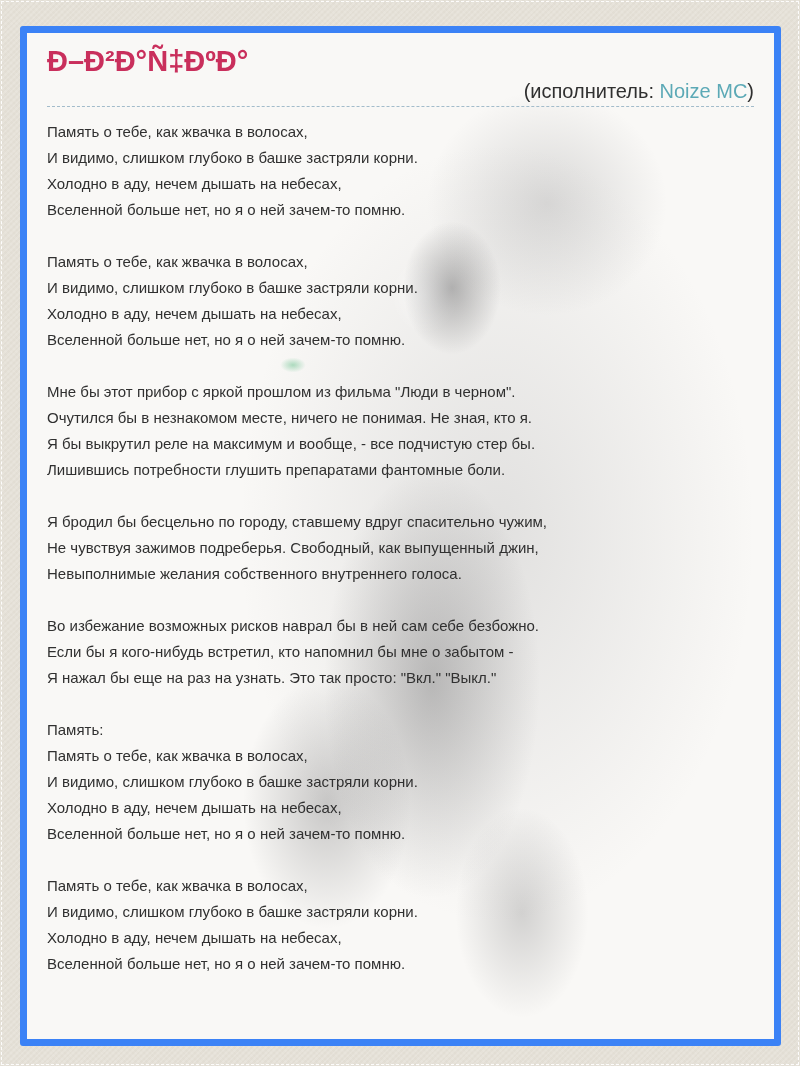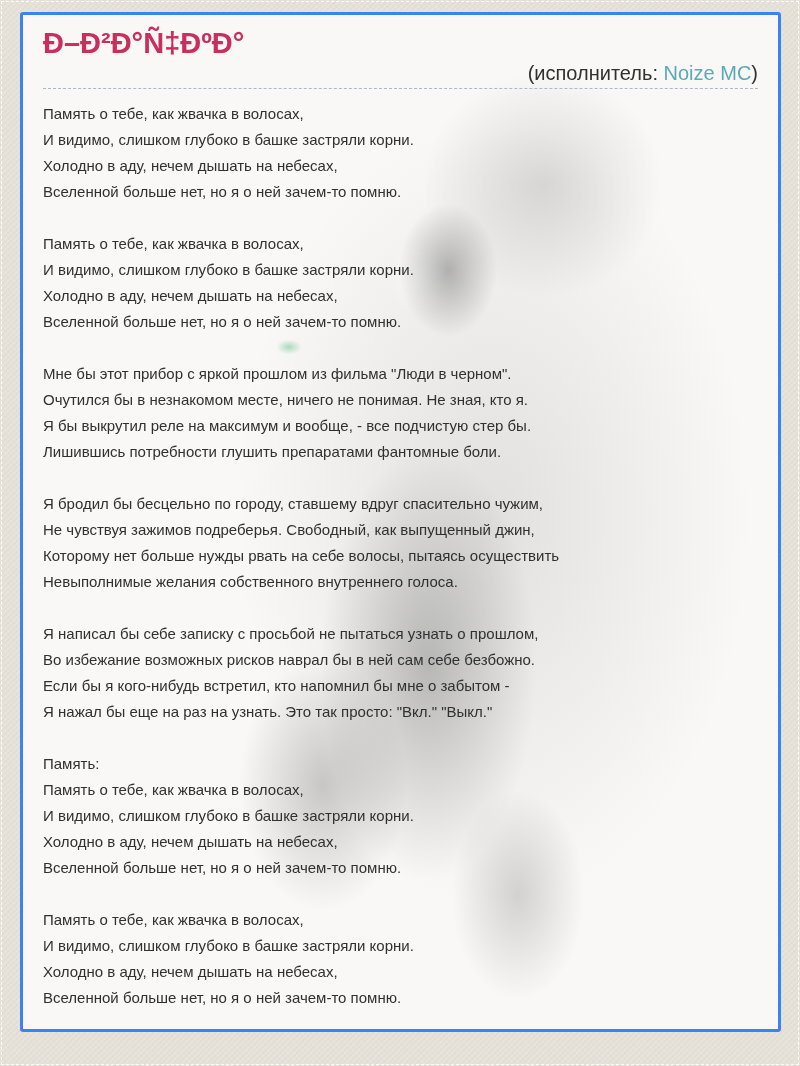--- a/index.html
+++ b/index.html
@@ -21,24 +21,24 @@
       repeating-linear-gradient(-45deg, rgba(170,160,140,0.07) 0 2px, rgba(0,0,0,0) 2px 4px);
     overflow:hidden;
   }
   .page-frame{
     position:absolute; inset:1px;
     border:1px dashed rgba(255,255,255,0.92);
     pointer-events:none;
   }
   .card{
     position:absolute;
-    left:20px; top:12px;
+    left:20px; top:26px;
     width:761px; height:1020px;
     background:var(--card-bg);
-    border:3px solid #3b82f6;
+    border:7px solid #3b82f6;
     border-radius:3px;
     padding:10px 20px 0;
     overflow:hidden;
   }
   
   .photo{
     position:absolute; inset:0;
     pointer-events:none;
     background-image:
       radial-gradient(ellipse 70px 95px at 425px 255px,  rgba(25,25,28,0.30), rgba(25,25,28,0) 70%),
@@ -111,25 +111,23 @@
         </div>
         <div class="stanza">
           <div class="line">Мне бы этот прибор с яркой прошлом из фильма "Люди в черном".</div>
           <div class="line">Очутился бы в незнакомом месте, ничего не понимая. Не зная, кто я.</div>
           <div class="line">Я бы выкрутил реле на максимум и вообще, - все подчистую стер бы.</div>
           <div class="line">Лишившись потребности глушить препаратами фантомные боли.</div>
         </div>
         <div class="stanza">
           <div class="line">Я бродил бы бесцельно по городу, ставшему вдруг спасительно чужим,</div>
           <div class="line">Не чувствуя зажимов подреберья. Свободный, как выпущенный джин,</div>
-          <div class="line">Которому нет больше нужды рвать на себе волосы, пытаясь осуществить</div>
           <div class="line">Невыполнимые желания собственного внутреннего голоса.</div>
         </div>
         <div class="stanza">
-          <div class="line">Я написал бы себе записку с просьбой не пытаться узнать о прошлом,</div>
           <div class="line">Во избежание возможных рисков наврал бы в ней сам себе безбожно.</div>
           <div class="line">Если бы я кого-нибудь встретил, кто напомнил бы мне о забытом -</div>
           <div class="line">Я нажал бы еще на раз на узнать. Это так просто: "Вкл." "Выкл."</div>
         </div>
         <div class="stanza">
           <div class="line">Память:</div>
           <div class="line">Память о тебе, как жвачка в волосах,</div>
           <div class="line">И видимо, слишком глубоко в башке застряли корни.</div>
           <div class="line">Холодно в аду, нечем дышать на небесах,</div>
           <div class="line">Вселенной больше нет, но я о ней зачем-то помню.</div>

